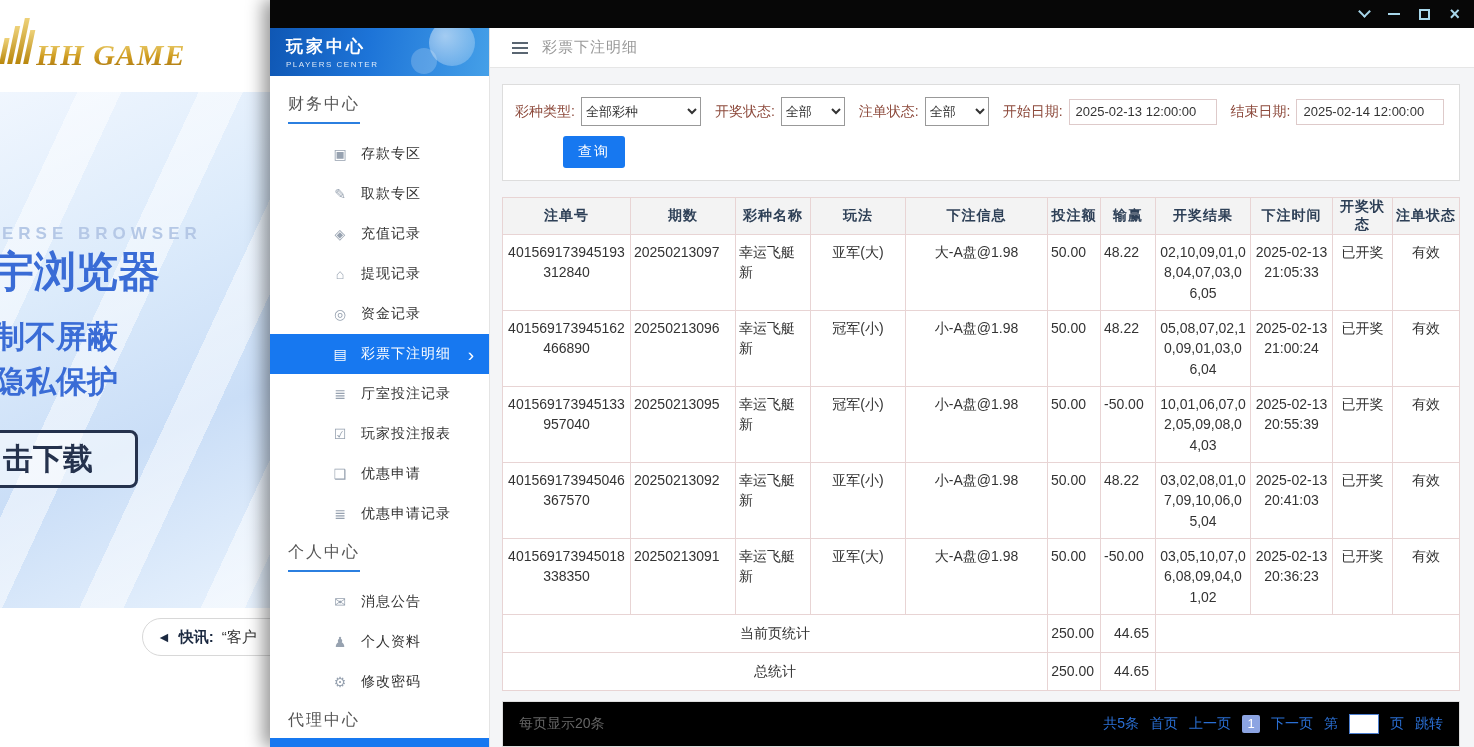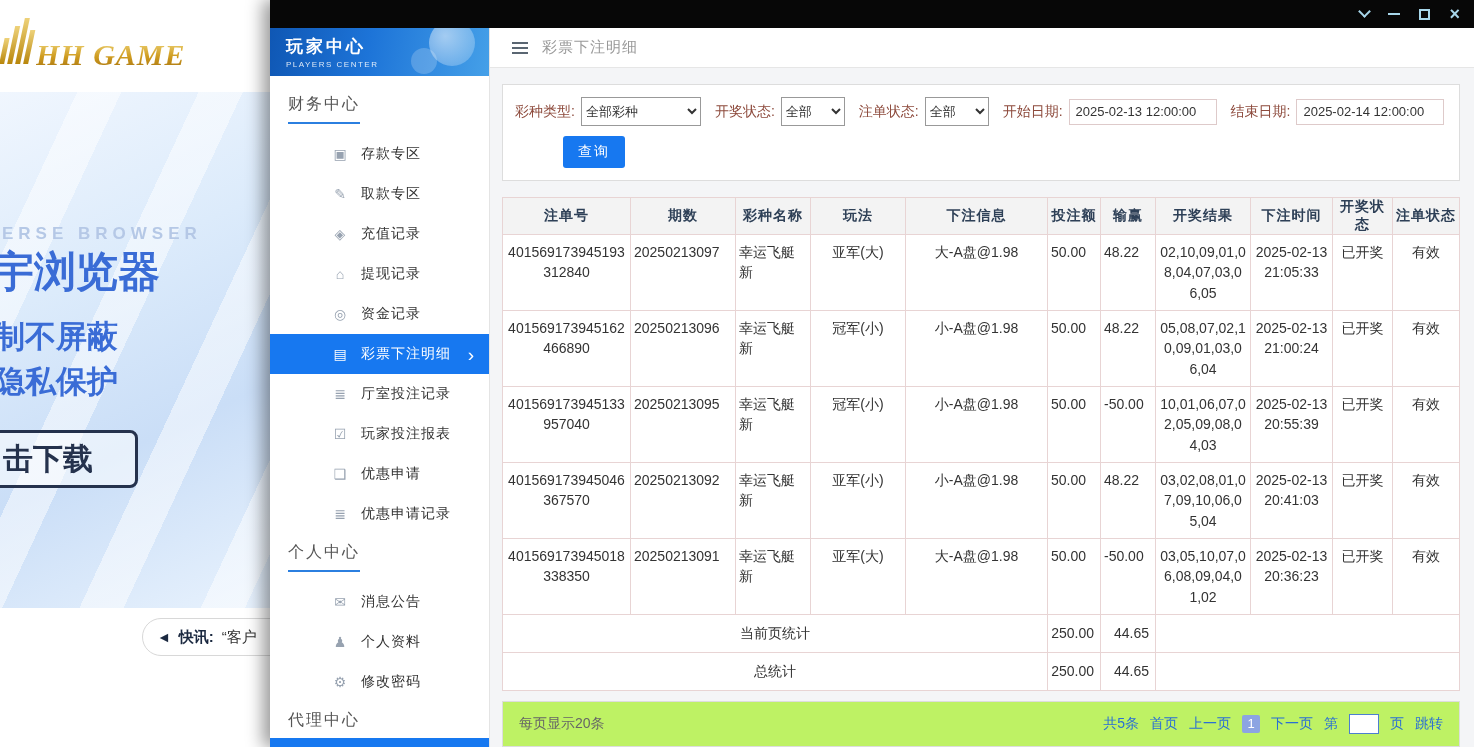--- a/index.html
+++ b/index.html
@@ -100,21 +100,21 @@
   tbody td { height:76px; vertical-align:top; padding:7px 3px 0; text-align:center; line-height:1.45; }
   td.col-0 { word-break:break-all; }
   td.col-1 { text-align:left; padding-left:3px; }
   td.col-2 { text-align:left; padding-left:3px; }
   td.col-5, td.col-6 { text-align:left; padding-right:6px; }
   td.col-7 { word-break:break-all; }
   tr.summary td { height:38px; vertical-align:middle; padding:0; }
   tr.summary td.sum-val { text-align:right; padding-right:6px; }
   tr.summary td.sum-label { text-align:center; }
 
-  .pager { margin:10px 14px 0 12px; background:#bef264; border:1px solid #ddd; height:56px;
+  .pager { margin:10px 14px 0 12px; background:#000000; border:1px solid #ddd; height:56px;
     display:flex; align-items:center; justify-content:space-between; padding:0 16px; font-size:14px; }
   .pager-left { color:#666; }
   .pager-right { display:flex; align-items:center; gap:11px; color:#2a6fd4; }
   .page-link { color:#2a6fd4; cursor:pointer; }
   .page-current { min-width:18px; height:18px; line-height:18px; text-align:center;
     background:#8ca4e2; color:#fff; border-radius:2px; font-size:13px; padding:0 3px; }
   .jump-input { width:30px; height:20px; border:1px solid #4d7fd0; background:#fff; }
 </style>
 </head>
 <body>

